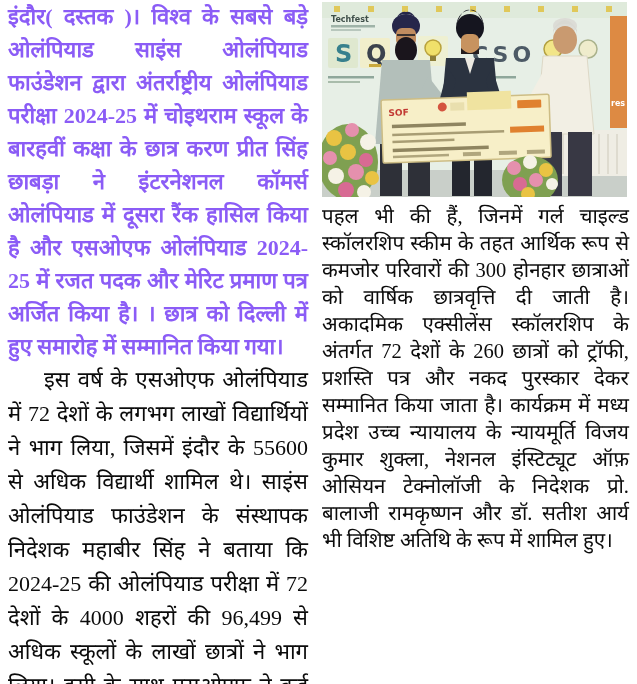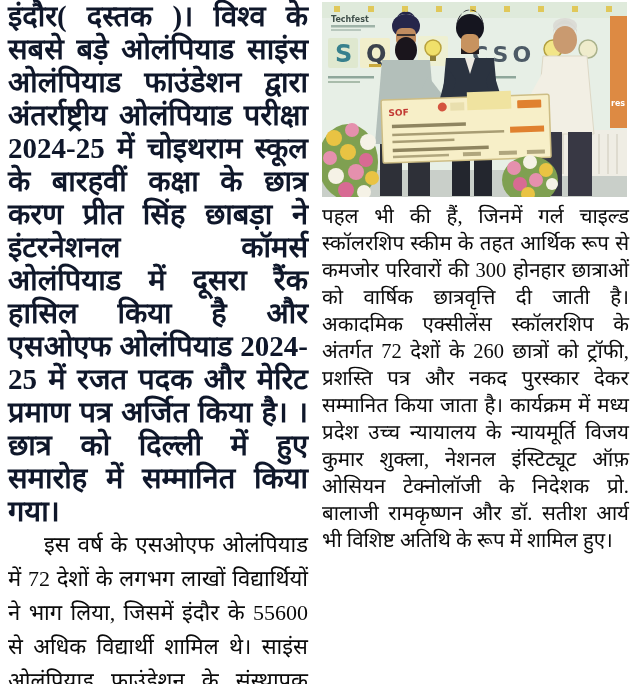--- a/index.html
+++ b/index.html
@@ -23,21 +23,21 @@
   }
   .body-grid{
     display:flex;
     gap:14px;
     padding:0 8px;
     align-items:flex-start;
   }
   .col-left{width:300px;flex:0 0 300px;}
   .col-right{width:307px;flex:0 0 307px;}
   p.para{margin:0;text-align:justify;}
-  .p1{font-weight:700;font-size:29px;line-height:33px;color:#0f172a;}
+  .p1{font-weight:700;font-size:22px;line-height:33px;color:#8b5cf6;}
   .p1 .dateline{font-weight:700;}
   .p2{font-size:22px;line-height:34px;text-indent:36px;margin-top:2px;}
   .p3{font-size:20.5px;line-height:27px;}
   .photo-wrap{
     width:305px;height:195px;
     margin:2px 0 6px 0;
     overflow:hidden;
     text-decoration:underline;
   }
   .photo-wrap svg{display:block;}

